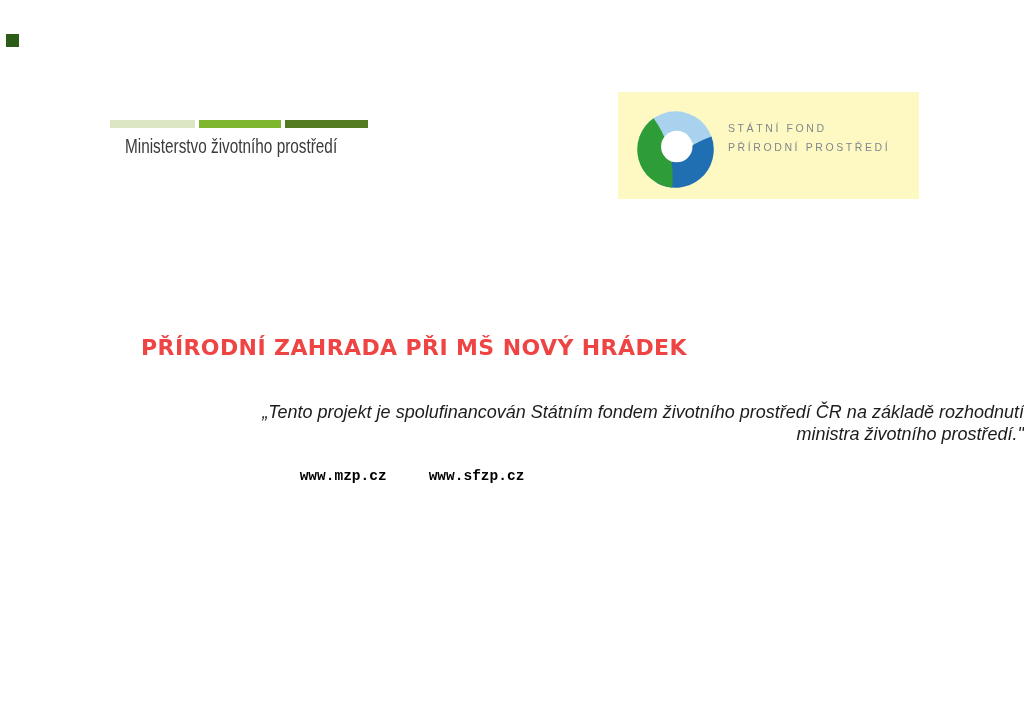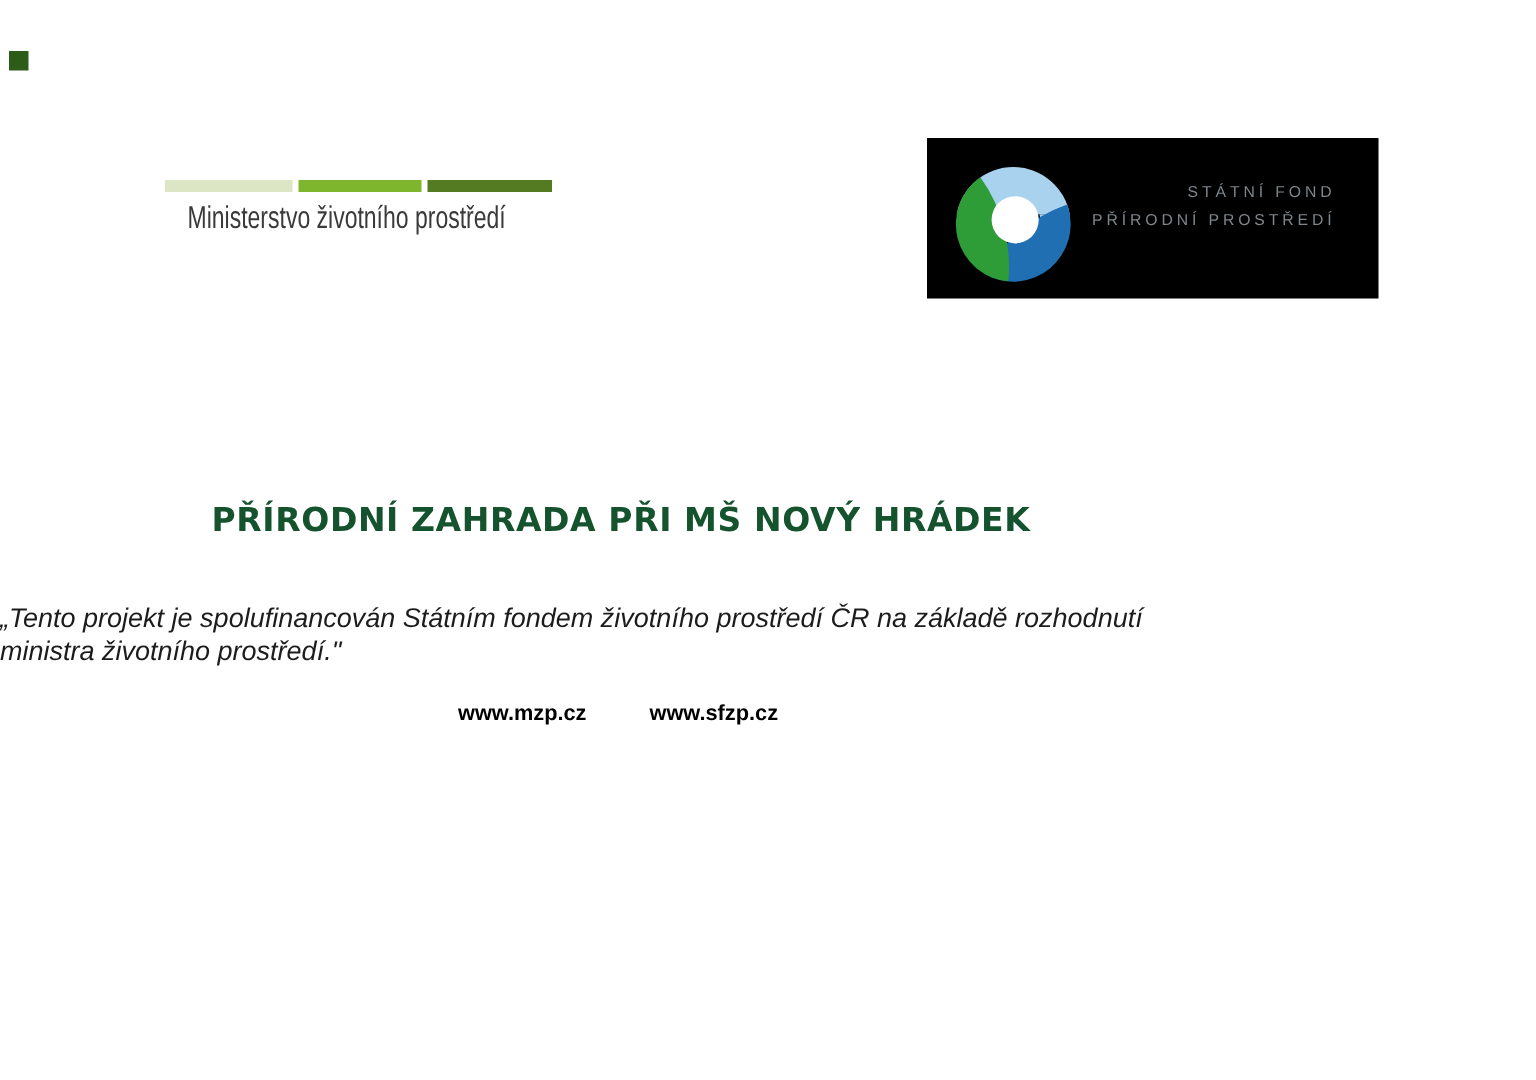--- a/index.html
+++ b/index.html
@@ -26,52 +26,52 @@
   #sfzp-swirl{position:absolute;left:15px;top:15px;width:85px;height:85px;}
   .sfzp-text{
     position:absolute;left:110px;top:27px;
     font-size:10.5px;letter-spacing:2.6px;line-height:18.6px;
     color:#7f868c;white-space:nowrap;
   }
   
   #title{
     position:absolute;left:0;top:335px;width:828px;text-align:center;
     font-family:"DejaVu Sans",sans-serif;font-weight:bold;font-size:22px;
-    color:#14532d;letter-spacing:0.4px;
+    color:#ef4444;letter-spacing:0.4px;
   }
   
   #note{
-    position:absolute;left:0;top:401px;width:1024px;text-align:left;
+    position:absolute;left:0;top:401px;width:1024px;text-align:right;
     font-style:italic;font-size:18px;line-height:22px;color:#1c1c1c;
   }
   
   #links{
     position:absolute;left:0;top:468px;width:824px;
     display:flex;justify-content:center;gap:42px;
-    font-family:Liberation Sans, sans-serif;font-weight:bold;font-size:14.5px;color:#000;
+    font-family:Liberation Mono, monospace;font-weight:bold;font-size:14.5px;color:#000;
   }
   #links a{color:#000;text-decoration:none;}
 </style>
 </head>
 <body>
 
 <div id="page" style="background-color: rgb(255, 255, 255);">
 
   <div id="corner" style="background-color: rgb(45, 92, 24);"></div>
 
   <div id="mzp">
     <div class="mzp-bars">
       <div class="mzp-bar b1" style="background-color: rgb(220, 230, 196);"></div>
       <div class="mzp-bar b2" style="background-color: rgb(126, 182, 45);"></div>
       <div class="mzp-bar b3" style="background-color: rgb(84, 122, 34);"></div>
     </div>
     <div class="mzp-text" style="color: rgb(58, 58, 58);">Ministerstvo životního prostředí</div>
   </div>
 
-  <div id="sfzp" style="background-color: #000000; text-align: right;">
+  <div id="sfzp" style="background-color: #fef9c3;">
     <svg id="sfzp-swirl" viewBox="0 0 100 100" xmlns="http://www.w3.org/2000/svg">
       <path d="M 5.7 42.2 A 45 45 0 0 1 94.3 42.2 Z" style="fill: rgb(168, 210, 238);"></path>
       <path d="M 94.3 42.2 A 34 34 0 0 1 58 73 A 26 26 0 0 0 70.5 42.2 Z" style="fill: rgb(168, 210, 238);"></path>
       <path d="M 92.3 34.6 A 45 45 0 0 1 27.5 89.0 A 120 120 0 0 1 92.3 34.6 Z" style="fill: rgb(31, 111, 178);"></path>
       <path d="M 46.1 94.8 A 45 45 0 0 1 24.2 13.1 A 120 120 0 0 1 46.1 94.8 Z" style="fill: rgb(46, 156, 55);"></path>
       <circle cx="51.5" cy="46.5" r="18.5" style="fill: rgb(255, 255, 255);"></circle>
     </svg>
     <div class="sfzp-text" style="color: rgb(127, 134, 140);">
       <div>STÁTNÍ FOND</div>
       <div>PŘÍRODNÍ PROSTŘEDÍ</div>

